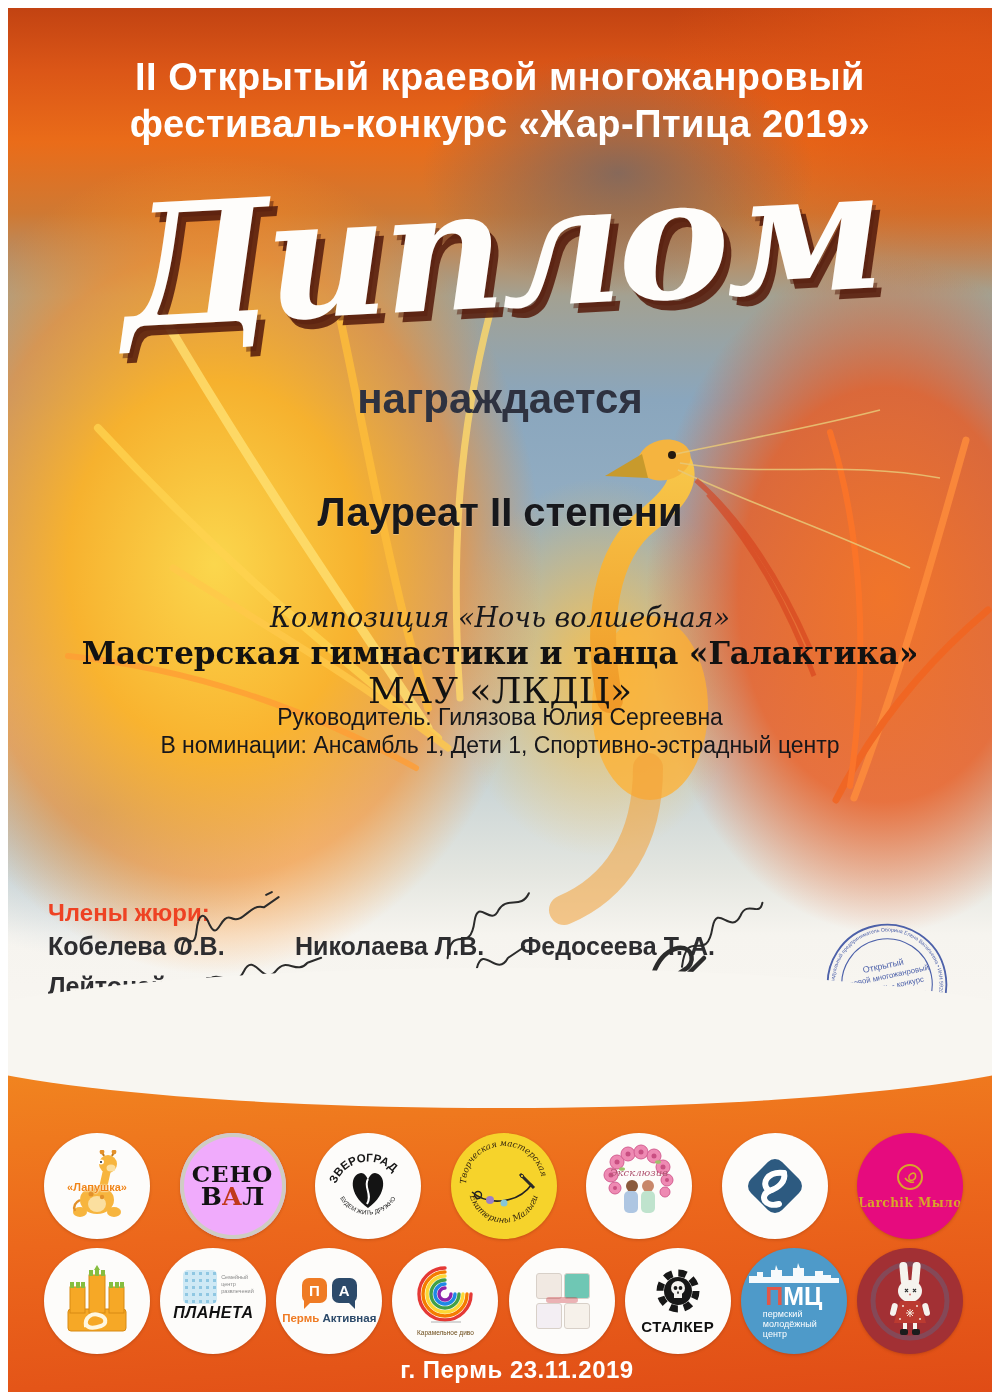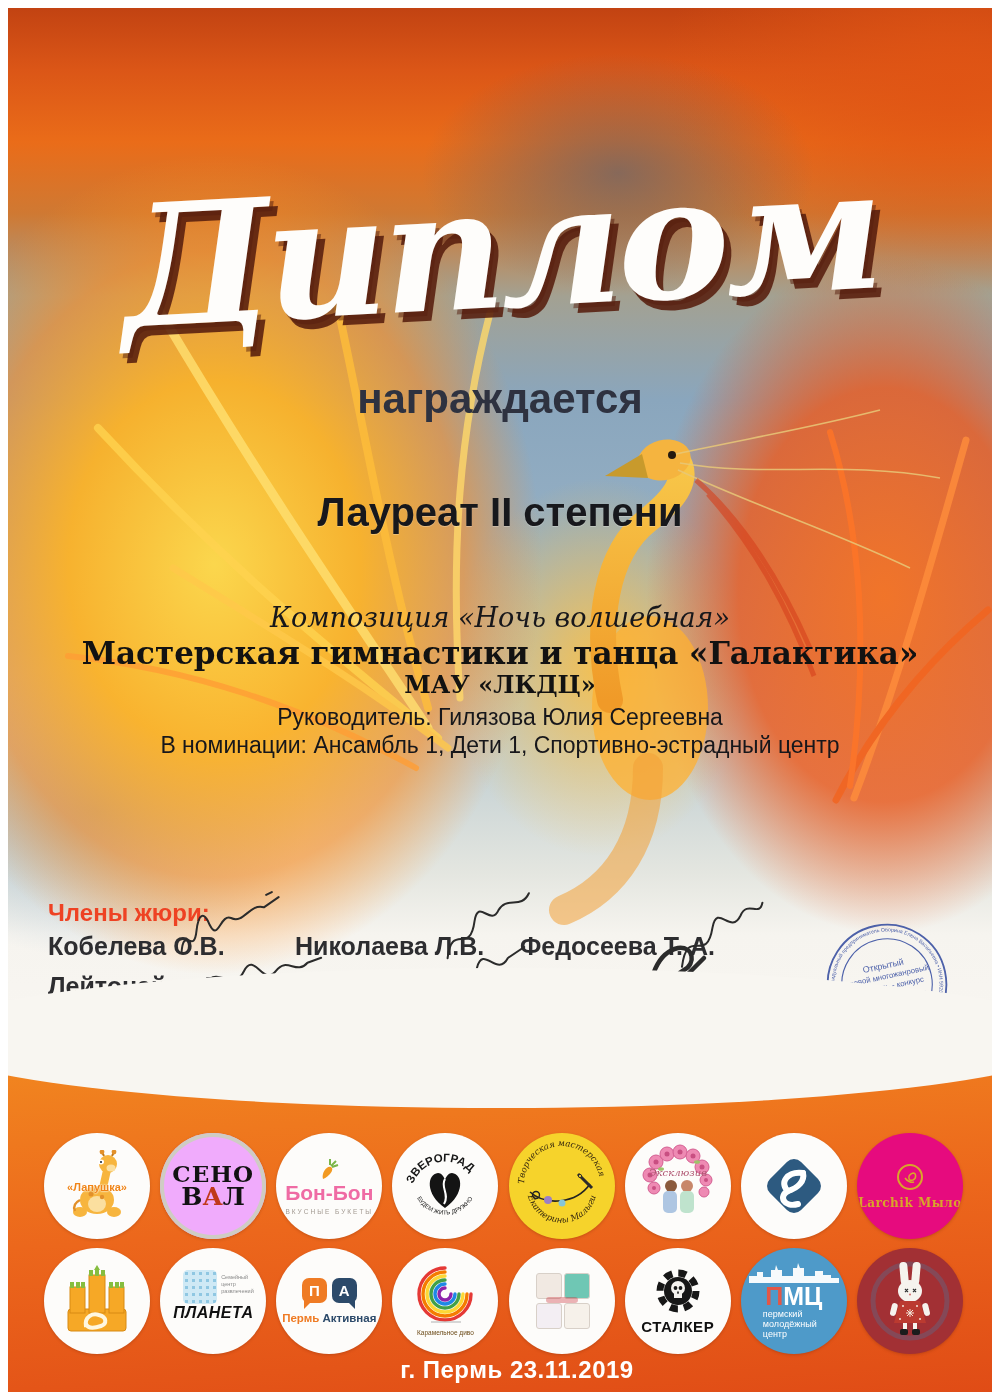--- a/index.html
+++ b/index.html
@@ -25,21 +25,21 @@
   .diploma{position:absolute;left:0;right:0;top:148px;text-align:center;color:#fefdfb;
        font-family:"DejaVu Serif",serif;font-style:italic;font-weight:bold;font-size:168px;line-height:1.1;
        letter-spacing:-5px;transform:rotate(-3deg);
        text-shadow:7px 10px 0 rgba(86,30,14,.88), 3px 5px 0 rgba(86,30,14,.5);}
   .awarded{position:absolute;left:0;right:0;top:334px;text-align:center;color:#2e3240;font-weight:bold;font-size:42px;margin-top:33px;}
   .degree{position:absolute;left:0;right:0;top:482px;text-align:center;color:#17181c;font-weight:bold;font-size:40px;
        text-shadow:0 1px 0 rgba(255,255,255,.25);}
   .detail{position:absolute;left:0;right:0;text-align:center;color:#17171b;}
   .d-comp{top:594px;font-family:"DejaVu Serif",serif;font-style:italic;font-size:27px;}
   .d-group{top:627px;font-family:"DejaVu Serif",serif;font-weight:bold;font-size:31px;color:#121212;}
-  .d-org{top:662px;font-family:"DejaVu Serif",serif;font-weight:bold;font-size:24px;color:#121212;}
+  .d-org{top:662px;font-family:"DejaVu Serif",serif;font-weight:normal;font-size:36px;color:#121212;}
   .d-lead{top:696px;font-size:23px;}
   .d-nom{top:724px;font-size:23px;}
 
   
   .red-head{color:#ee4223;font-weight:bold;font-size:24px;position:absolute;}
   .jname{position:absolute;color:#2d2d30;font-weight:bold;font-size:25px;}
   .sig{position:absolute;}
   .sig path{fill:none;stroke:#2b2b2b;stroke-width:2;stroke-linecap:round;stroke-linejoin:round;}
   .sig.thick path{stroke-width:4.5;}
 
@@ -138,20 +138,24 @@
         <path d="M670,462 C752,500 822,522 902,560"></path>
         <path d="M668,446 C742,430 802,420 872,402"></path>
       </g>
       <g fill="none" stroke="#d6401c" stroke-width="5" opacity=".6">
         <path d="M688,472 C734,512 772,572 802,640"></path>
         <path d="M700,486 C748,540 780,600 806,668"></path>
       </g>
     </svg>
   </div>
 
+  <div class="hdr">
+    <div>II Открытый краевой многожанровый</div>
+    <div>фестиваль-конкурс «Жар-Птица 2019»</div>
+  </div>
   <div class="diploma">Диплом</div>
   <div class="awarded">награждается</div>
   <div class="degree">Лауреат II степени</div>
 
   <div class="detail d-comp">Композиция «Ночь волшебная»</div>
   <div class="detail d-group">Мастерская гимнастики и танца «Галактика»</div>
   <div class="detail d-org">МАУ «ЛКДЦ»</div>
   <div class="detail d-lead">Руководитель: Гилязова Юлия Сергеевна</div>
   <div class="detail d-nom">В номинации: Ансамбль 1, Дети 1, Спортивно-эстрадный центр</div>
 
@@ -229,28 +233,20 @@
         <path d="M15,50 Q7,54 10,61" stroke="#e2902a" stroke-width="2.5" fill="none"></path>
       </svg>
       <div class="lap-label">«Лапушка»</div>
     </div>
 
     <div class="lg seno">
       <div class="seno-t seno-t1">СЕНО</div>
       <div class="seno-t seno-t2"><span>В</span><span class="seno-red">А</span><span>Л</span></div>
     </div>
 
-    <div class="lg">
-      <svg width="24" height="22" viewBox="0 0 24 22">
-        <path d="M6,22 C4,16 10,8 14,10 C18,12 12,20 6,22" fill="#f29a22"></path>
-        <path d="M14,9 L19,4 M15,10 L21,8 M13,8 L13,2" stroke="#7ab648" stroke-width="2" fill="none"></path>
-      </svg>
-      <div class="bon-title">Бон-Бон</div>
-      <div class="bon-sub">ВКУСНЫЕ БУКЕТЫ</div>
-    </div>
 
     <div class="lg">
       <svg width="84" height="84" viewBox="0 0 84 84">
         <defs>
           <path id="zvT" d="M10,40 A34,34 0 0 1 74,40"></path>
           <path id="zvB" d="M14,54 A32,32 0 0 0 70,54"></path>
         </defs>
         <text font-size="11.5" font-weight="bold" fill="#161616"><textPath href="#zvT">ЗВЕРОГРАД</textPath></text>
         <path d="M42,64 C22,50 24,30 35,29 C39,29 42,34 42,37 C42,34 45,29 49,29 C60,30 62,50 42,64" fill="#141414"></path>
         <path d="M42,35 C37,43 47,50 41,60" stroke="#fff" stroke-width="2" fill="none"></path>

